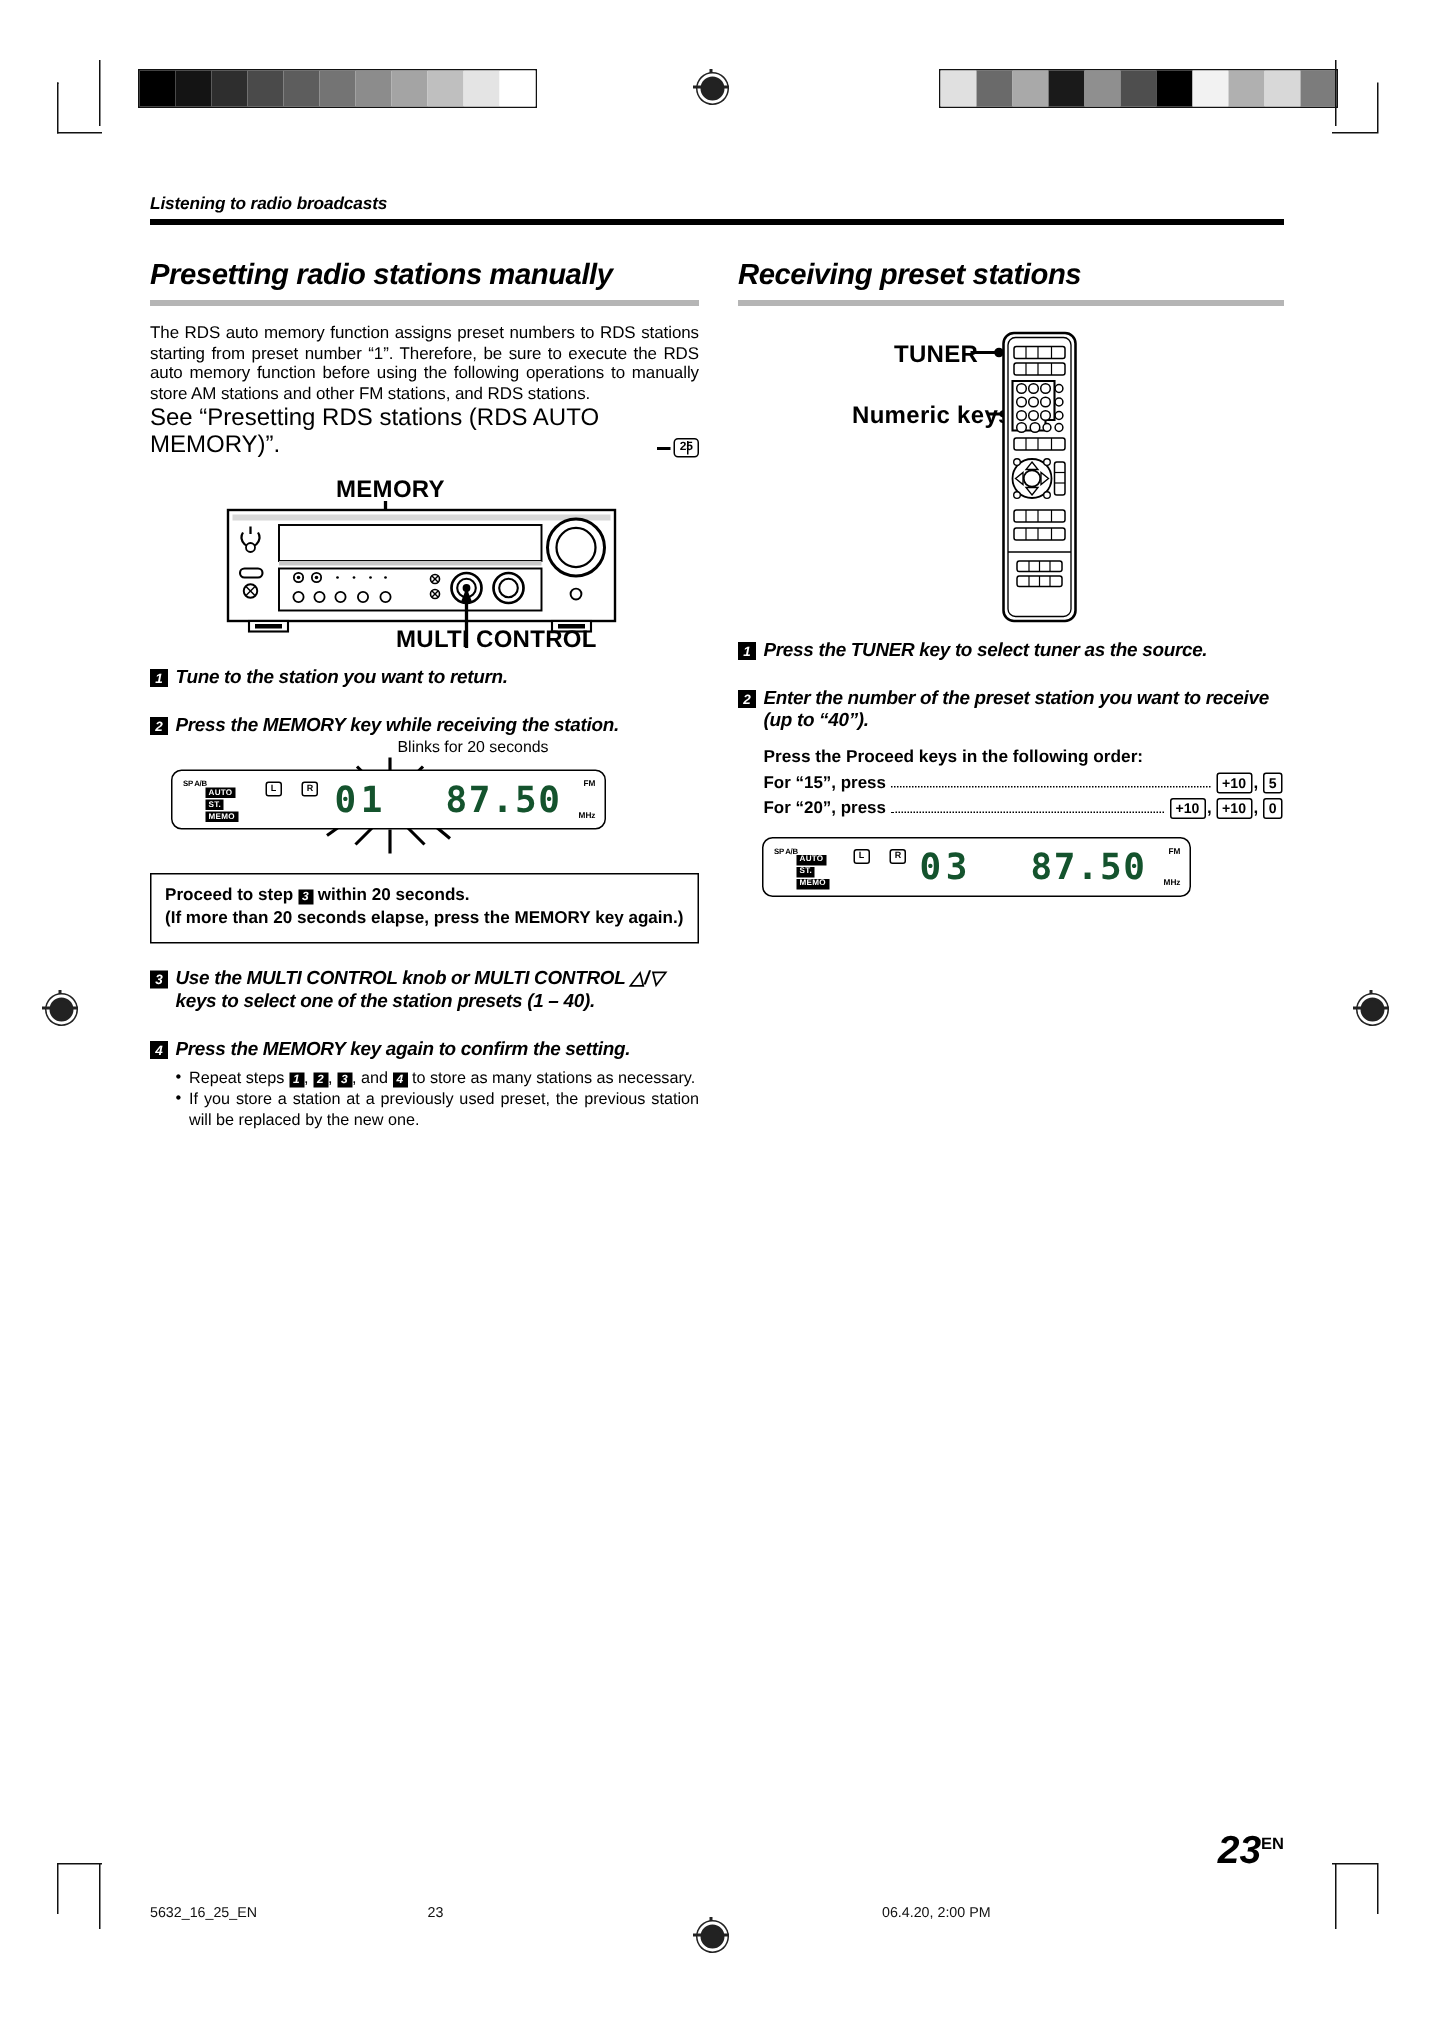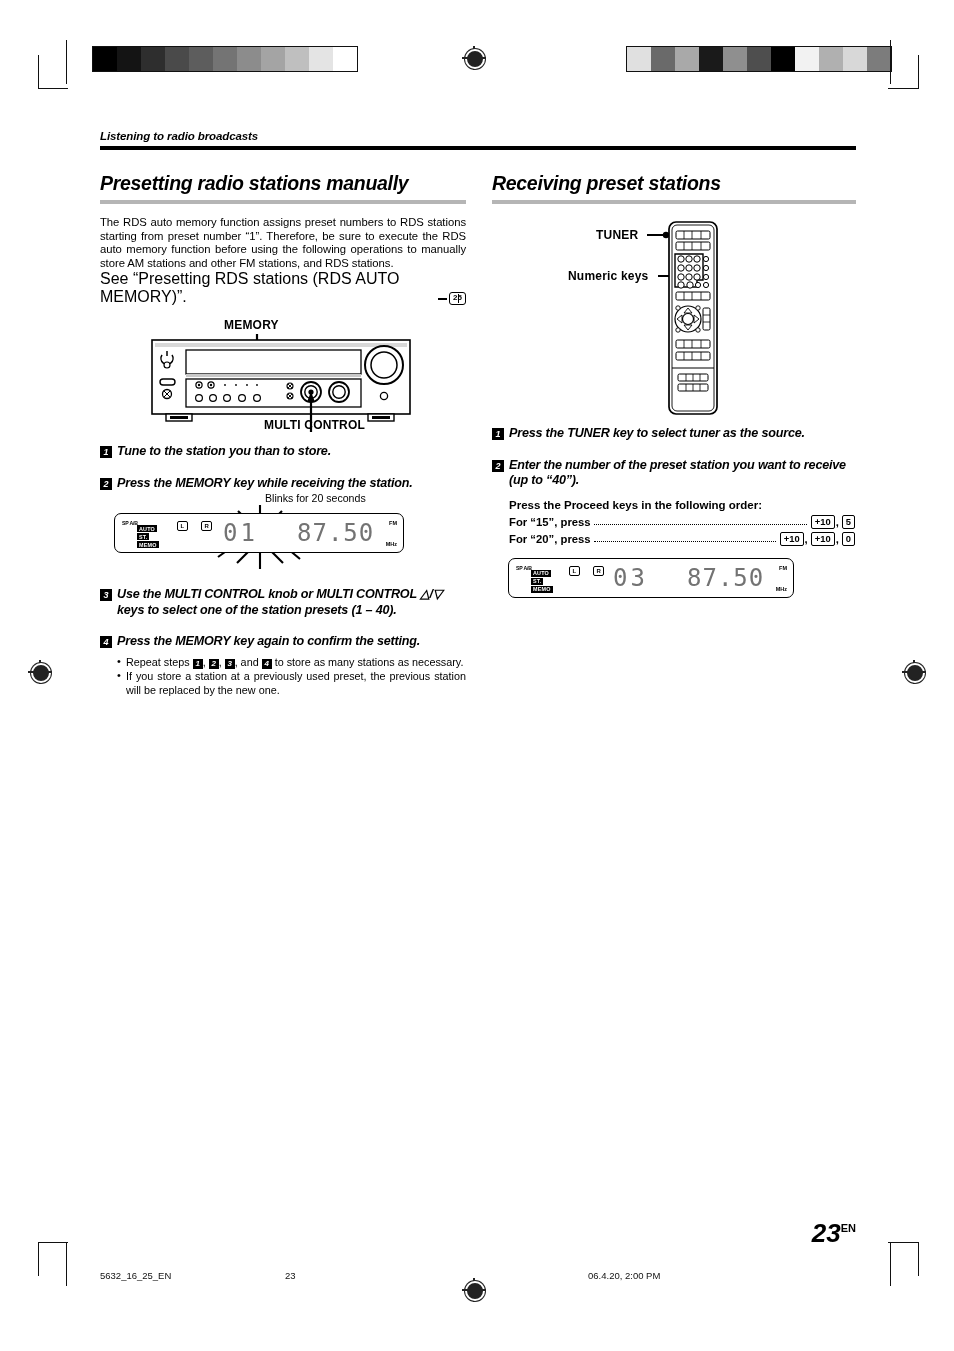--- a/index.html
+++ b/index.html
@@ -145,21 +145,21 @@
 
   
   .notebox {
     border: 1.6px solid #000;
     padding: 7px 9px 8px 9px;
     margin-top: 11px;
     font-size: 11.4px; font-weight: bold; line-height: 14.6px;
   }
 
   
-  .callout { font-size: 12px; font-weight: bold; letter-spacing: 0.2px; }
+  .callout { font-size: 16px; font-weight: bold; letter-spacing: 0.2px; }
 
   
   .device-wrap { position: relative; margin-top: 14px; height: 108px; }
   .remote-wrap { position: relative; height: 200px; margin-top: 6px; }
 
   
   .lcd {
     border: 1.5px solid #000;
     border-radius: 7px;
     position: relative;
@@ -178,22 +178,22 @@
     font-size: 5.2px; font-weight: bold; letter-spacing: -0.2px;
   }
   .lcd .lr {
     position: absolute; font-size: 6px; font-weight: bold;
     border: 1px solid #000; border-radius: 2px;
     padding: 0 2.5px; line-height: 8px;
   }
   .lcd .seg {
     position: absolute;
     font-family: "DejaVu Sans Mono", monospace;
-    font-weight: normal;
-    color: #737373;
+    font-weight: bold;
+    color: #14532d;
   }
   .lcd .unit {
     position: absolute; font-size: 5.5px; font-weight: bold;
   }
 
   .blink-rays { position: absolute; left: 0; top: 0; pointer-events: none; }
 
   .blinklabel {
     position: absolute;
     font-size: 10.6px;
@@ -375,21 +375,21 @@
           <circle cx="284" cy="62" r="3.6" fill="#fff" stroke="#000" stroke-width="1.3"></circle>
 
           <line x1="211" y1="58" x2="211" y2="98" stroke="#000" stroke-width="2.2"></line>
           <polygon points="211,58 207,68 215,68" fill="#000"></polygon>
         </svg>
         <div class="callout" style="position:absolute; left:164px; top:98px;">MULTI CONTROL</div>
       </div>
 
       <div class="step">
         <div class="stepnum">1</div>
-        <div class="steptext">Tune to the station you than to store.</div>
+        <div class="steptext">Tune to the station you want to return.</div>
       </div>
       <div class="step">
         <div class="stepnum">2</div>
         <div class="steptext">Press the MEMORY key while receiving the station.</div>
       </div>
 
       <div style="position:relative; height:80px;">
         <div class="blinklabel" style="left:165px; top:1px;">Blinks for 20 seconds</div>
 
         <svg class="blink-rays" width="366" height="80">
@@ -416,20 +416,26 @@
           <span class="tag" style="left:22px; top:27px;">MEMO</span>
           <span class="lr" style="left:62px; top:7px;">L</span>
           <span class="lr" style="left:86px; top:7px;">R</span>
           <span class="seg" style="left:108px; top:5px; font-size:24px; letter-spacing:3px;">01</span>
           <span class="seg" style="left:182px; top:5px; font-size:24px; letter-spacing:1px;">87.50</span>
           <span class="unit" style="right:6px; top:6px;">FM</span>
           <span class="unit" style="right:6px; bottom:5px;">MHz</span>
         </div>
       </div>
 
+      <div class="notebox">
+        <div>
+          <span>Proceed to step </span><span class="inlinenum">3</span><span> within 20 seconds.</span>
+        </div>
+        <div>(If more than 20 seconds elapse, press the MEMORY key again.)</div>
+      </div>
 
       <div class="step">
         <div class="stepnum">3</div>
         <div class="steptext">Use the MULTI CONTROL knob or MULTI CONTROL △/▽ keys to select one of the station presets (1 – 40).</div>
       </div>
       <div class="step">
         <div class="stepnum">4</div>
         <div class="steptext">Press the MEMORY key  again to confirm the setting.</div>
       </div>
 

